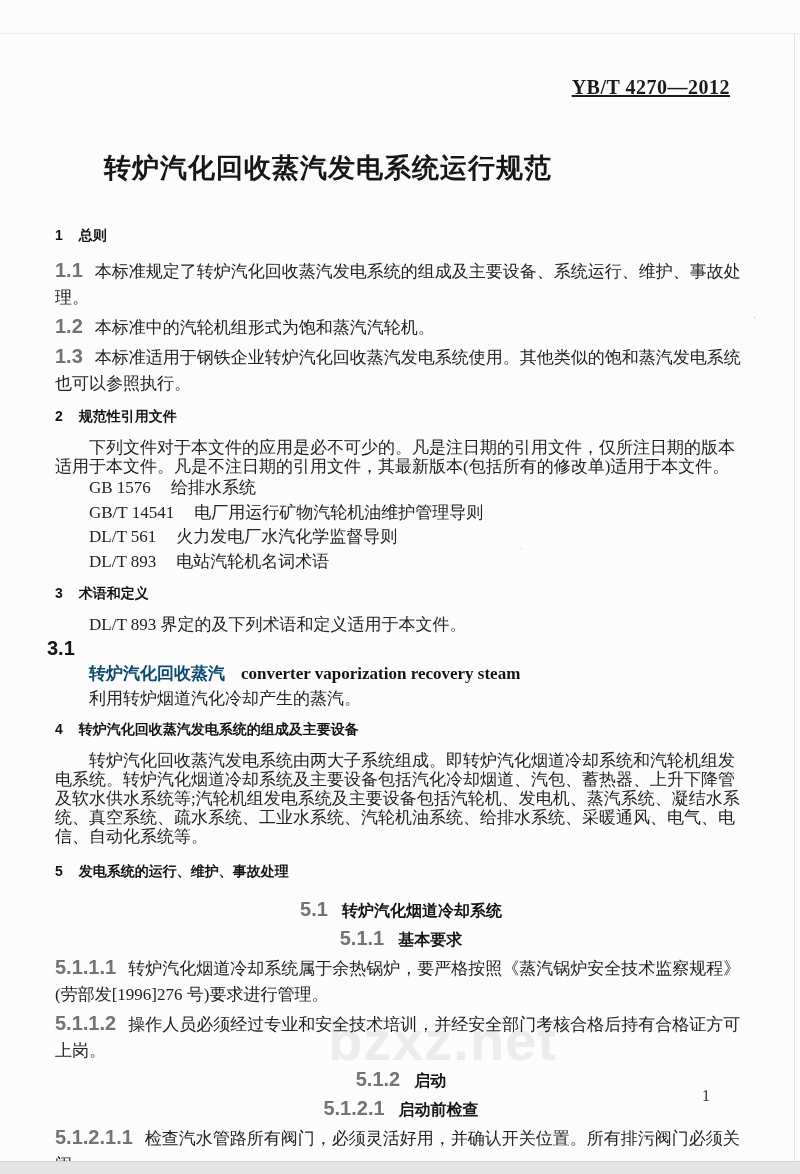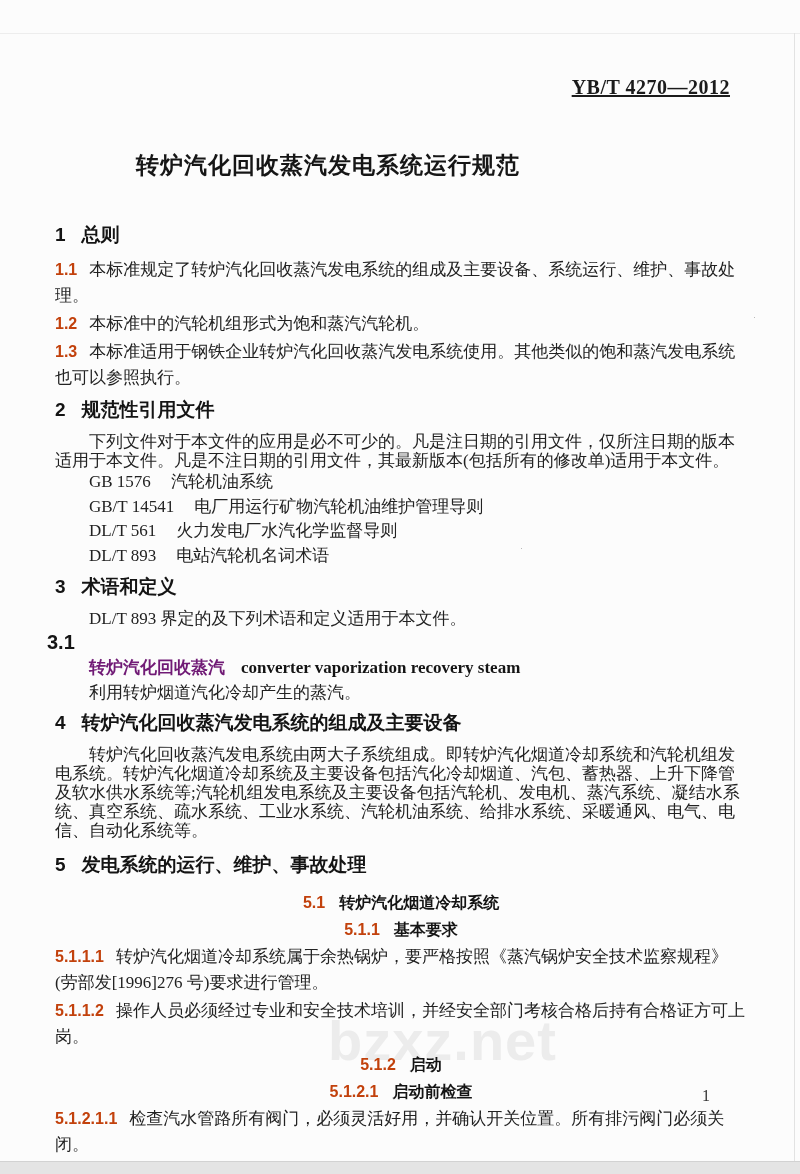--- a/index.html
+++ b/index.html
@@ -37,49 +37,49 @@
   .header-code {
     position: absolute; top: 76px; right: 70px;
     font-family: "Liberation Serif", serif;
     font-weight: bold; font-size: 20px; color: #1b1b1b;
     letter-spacing: 0.5px; z-index: 2; text-decoration: underline;
   }
   .doc-title {
     position: absolute; top: 150px; left: 0; width: 656px;
     text-align: center; margin: 0;
     font-family: "Liberation Sans", sans-serif;
-    font-weight: bold; font-size: 23px; letter-spacing: 1px;
+    font-weight: bold; font-size: 27px; letter-spacing: 1px;
     color: #161616; z-index: 2;
   }
   .content {
     position: absolute; top: 224px; left: 55px; width: 692px;
     z-index: 1; color: #222; font-size: 17px;
   }
   .sec-heading {
     font-family: "Liberation Sans", sans-serif;
-    font-weight: bold; font-size: 19px; color: #141414;
+    font-weight: bold; font-size: 14px; color: #141414;
     line-height: 22px; margin: 0;
   }
   .sec-heading .sec-num { margin-right: 16px; }
   .clause { line-height: 26px; margin: 2px 0 0 0; }
   .clause-num {
     font-family: "Liberation Sans", sans-serif;
-    font-weight: bold; font-size: 16px; color: #c2410c;
+    font-weight: bold; font-size: 20px; color: #737373;
     margin-right: 12px;
   }
   .para { line-height: 19px; text-indent: 2em; margin: 0; }
   .ref-line { line-height: 24.5px; margin: 0 0 0 34px; }
   .ref-code { margin-right: 20px; }
   .term-num {
     font-family: "Liberation Sans", sans-serif;
     font-weight: bold; font-size: 20px; color: #141414;
     line-height: 25px; margin: 2px 0 0 -8px;
   }
   .term-line { margin: 0 0 0 34px; line-height: 25px; font-weight: bold; }
-  .term-zh { font-family: "Liberation Sans", sans-serif; color: #701a75; margin-right: 16px; }
+  .term-zh { font-family: "Liberation Sans", sans-serif; color: #0c4a6e; margin-right: 16px; }
   .term-en { font-family: "Liberation Serif", serif; color: #141414; }
   .term-def { margin: 0 0 0 34px; line-height: 25px; }
   .sub-heading {
     font-family: "Liberation Sans", sans-serif;
     font-weight: bold; font-size: 16px; color: #141414;
     line-height: 24px; margin: 3px 0 0 0; text-align: center;
   }
   .sub-heading .clause-num { margin-right: 14px; }
   .mt-sec2 { margin-top: 8px; }
   .mt-sec3 { margin-top: 8px; }
@@ -107,21 +107,21 @@
 
   <main class="content">
 
     <p class="sec-heading mb-h"><span class="sec-num">1</span><span>总则</span></p>
     <p class="clause"><span class="clause-num">1.1</span><span>本标准规定了转炉汽化回收蒸汽发电系统的组成及主要设备、系统运行、维护、事故处理。</span></p>
     <p class="clause"><span class="clause-num">1.2</span><span>本标准中的汽轮机组形式为饱和蒸汽汽轮机。</span></p>
     <p class="clause"><span class="clause-num">1.3</span><span>本标准适用于钢铁企业转炉汽化回收蒸汽发电系统使用。其他类似的饱和蒸汽发电系统也可以参照执行。</span></p>
 
     <p class="sec-heading mt-sec2 mb-h"><span class="sec-num">2</span><span>规范性引用文件</span></p>
     <p class="para">下列文件对于本文件的应用是必不可少的。凡是注日期的引用文件，仅所注日期的版本适用于本文件。凡是不注日期的引用文件，其最新版本(包括所有的修改单)适用于本文件。</p>
-    <p class="ref-line"><span class="ref-code">GB 1576</span><span>汽轮机油系统</span></p>
+    <p class="ref-line"><span class="ref-code">GB 1576</span><span>给排水系统</span></p>
     <p class="ref-line"><span class="ref-code">GB/T 14541</span><span>电厂用运行矿物汽轮机油维护管理导则</span></p>
     <p class="ref-line"><span class="ref-code">DL/T 561</span><span>火力发电厂水汽化学监督导则</span></p>
     <p class="ref-line"><span class="ref-code">DL/T 893</span><span>电站汽轮机名词术语</span></p>
 
     <p class="sec-heading mt-sec3 mb-h"><span class="sec-num">3</span><span>术语和定义</span></p>
     <p class="para">DL/T 893 界定的及下列术语和定义适用于本文件。</p>
     <p class="term-num">3.1</p>
     <p class="term-line"><span class="term-zh">转炉汽化回收蒸汽</span><span class="term-en">converter vaporization recovery steam</span></p>
     <p class="term-def">利用转炉烟道汽化冷却产生的蒸汽。</p>
 

